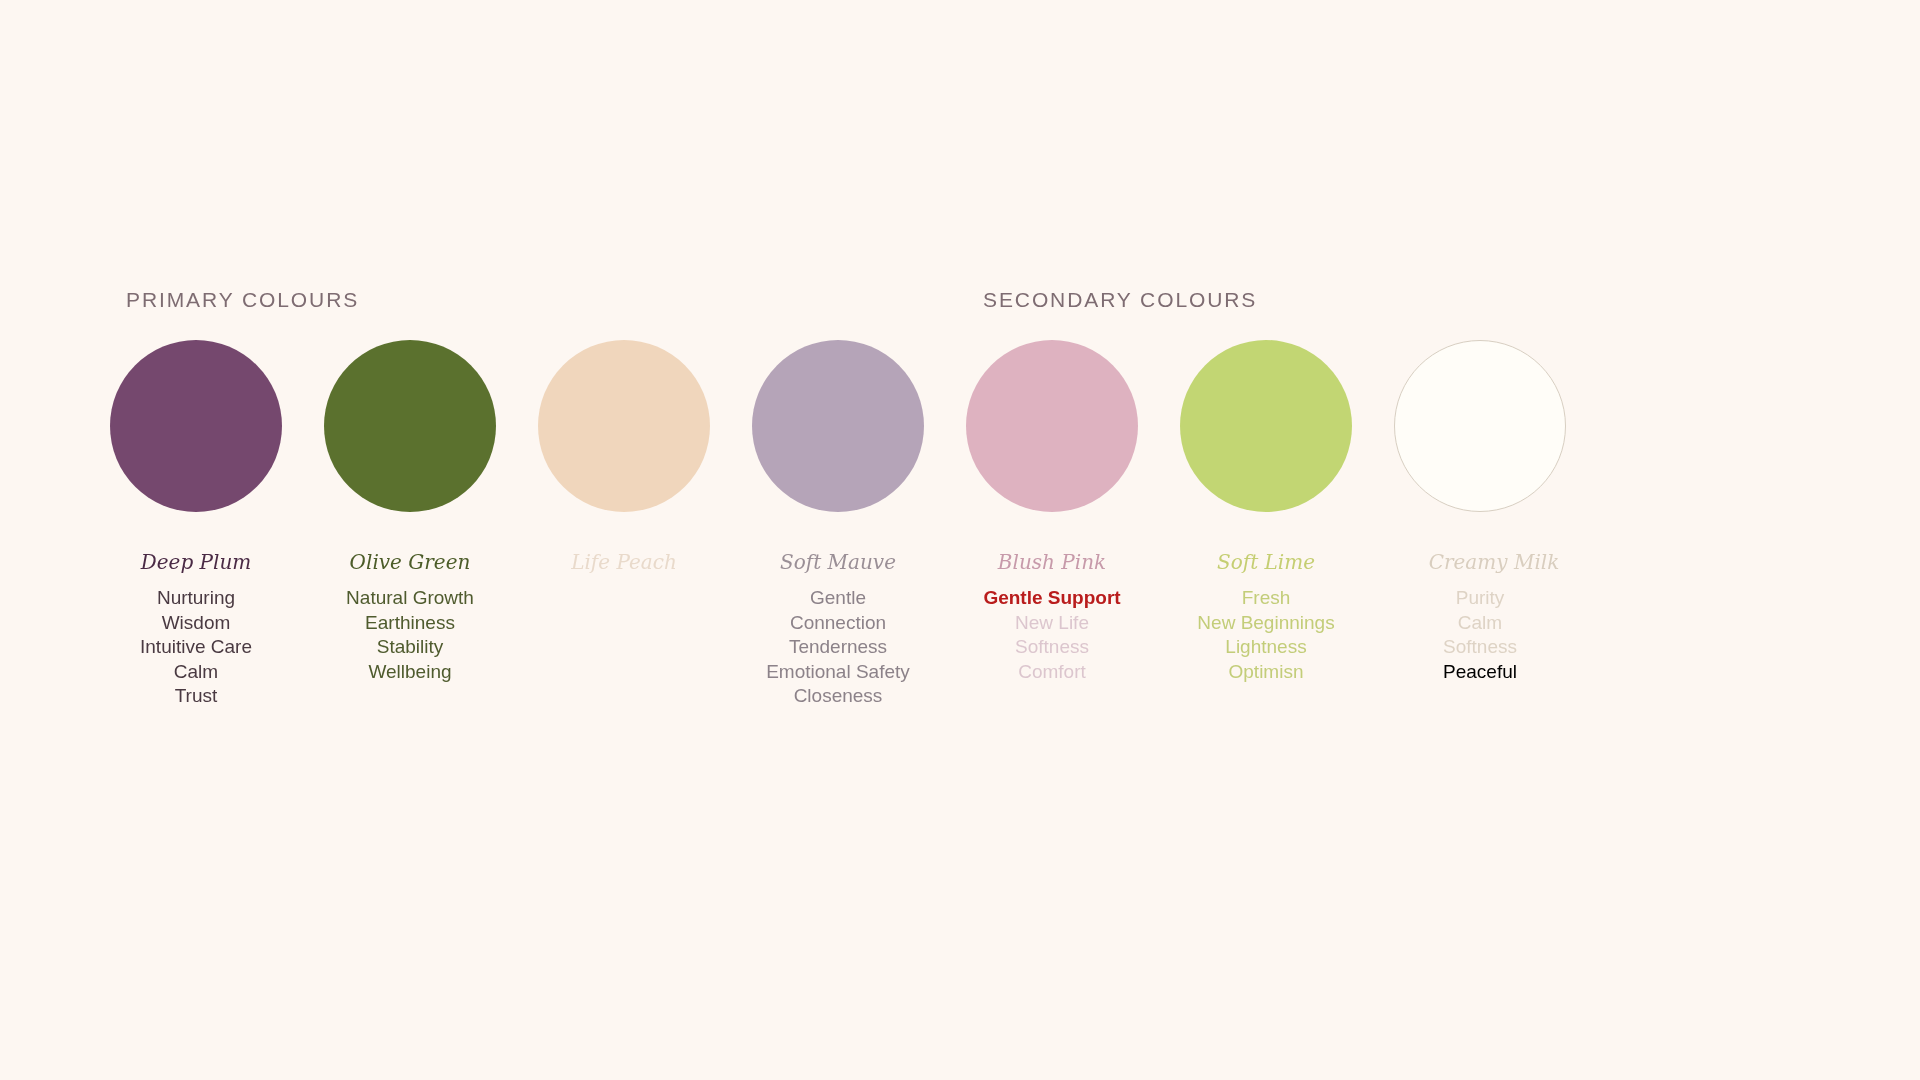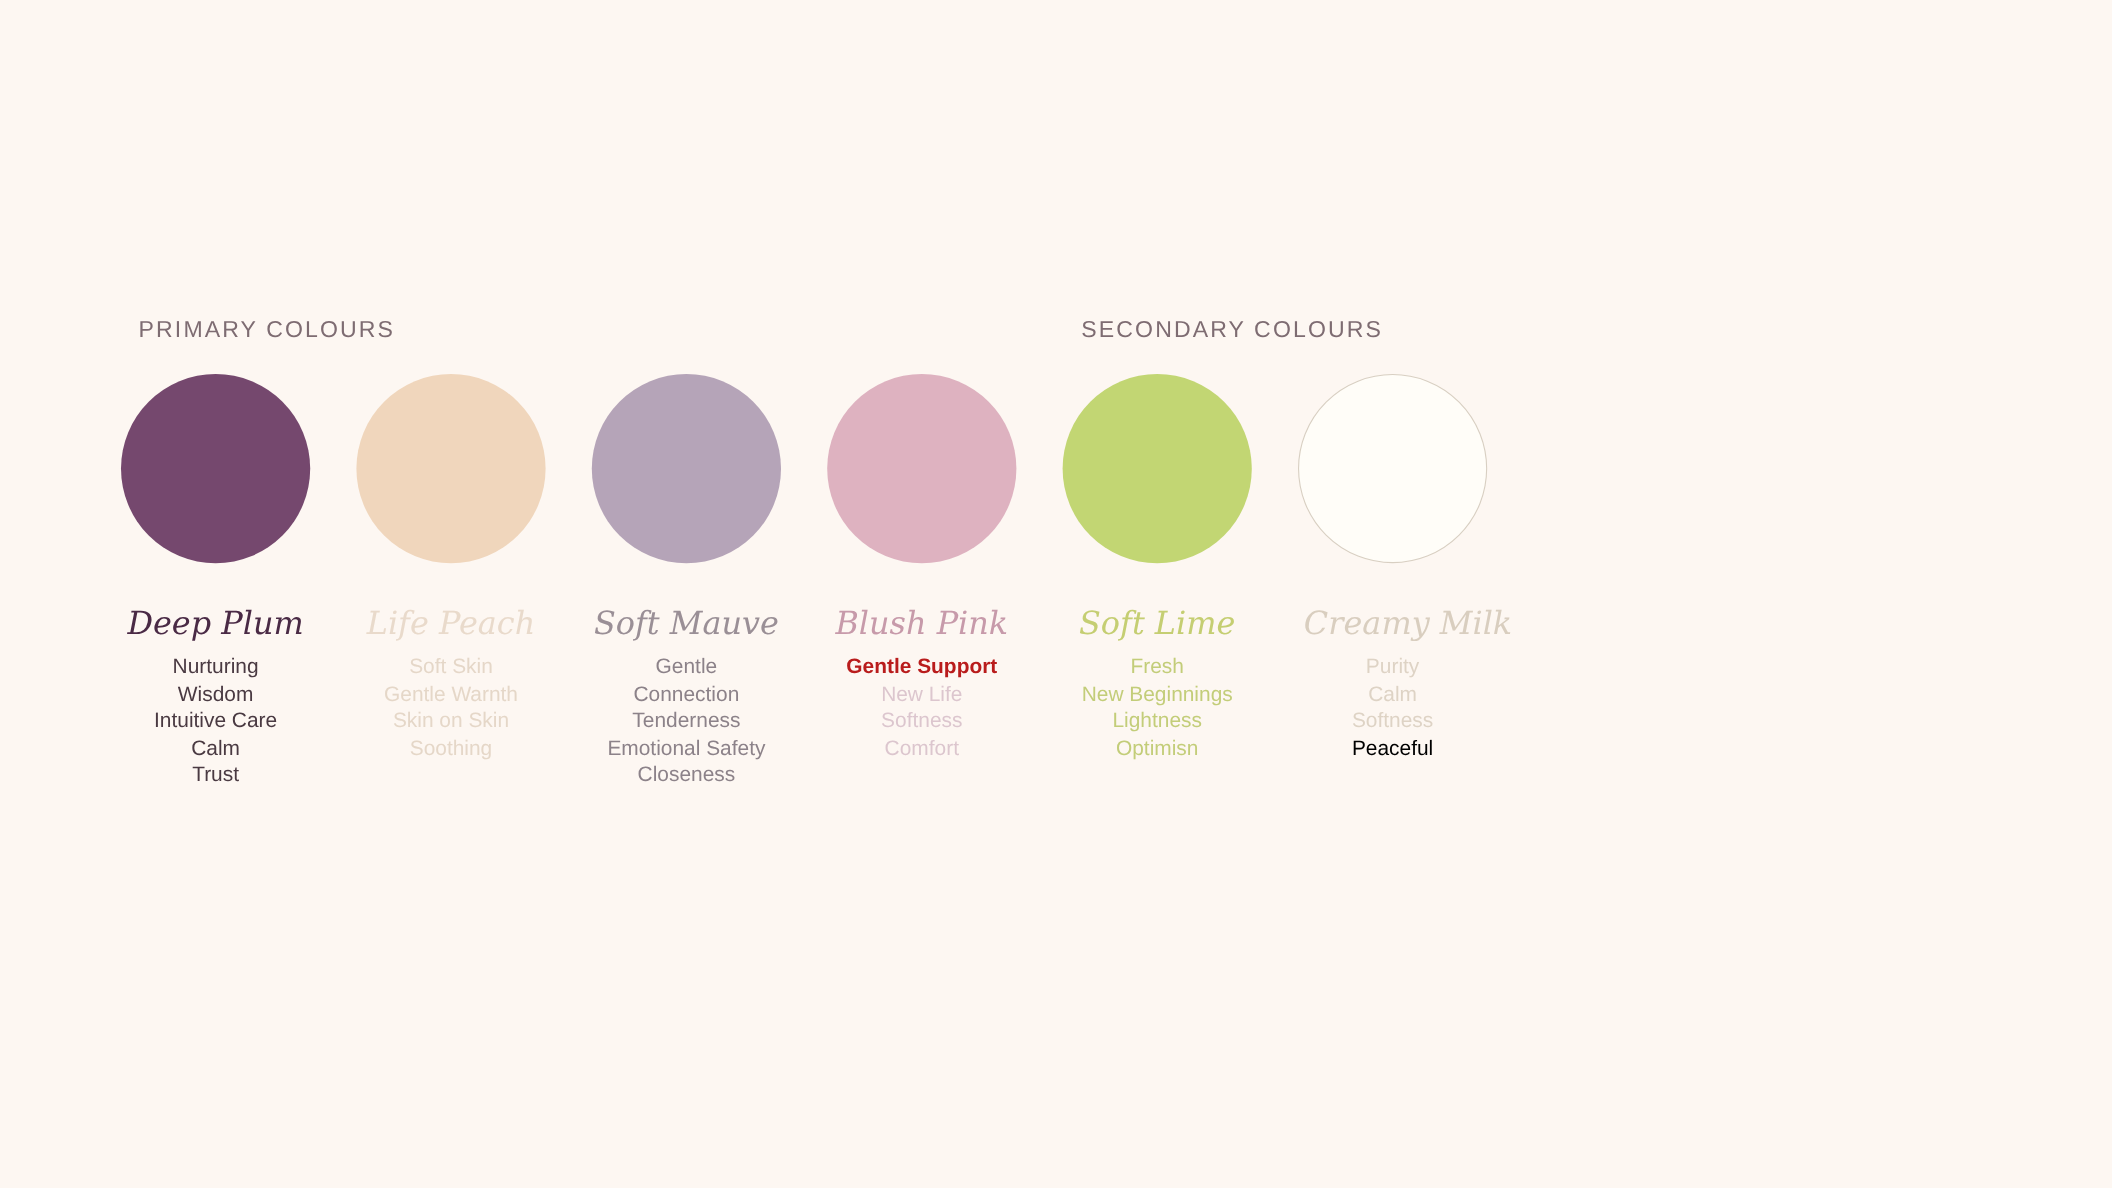--- a/index.html
+++ b/index.html
@@ -55,21 +55,21 @@
     width: 172px;
     height: 172px;
     border-radius: 50%;
     box-sizing: border-box;
   }
 
   .swatch-name {
     font-family: "DejaVu Serif", "Liberation Serif", serif;
     font-style: italic;
     font-weight: 400;
-    font-size: 29px;
+    font-size: 20px;
     line-height: 1;
     margin-top: 40px;
     white-space: nowrap;
     text-align: center;
   }
 
   .keyword-list {
     margin-top: 14px;
     display: flex;
     flex-direction: column;
@@ -100,28 +100,32 @@
         <div class="swatch-name" style="color: rgb(74, 42, 69);">Deep Plum</div>
         <div class="keyword-list">
           <div class="keyword" style="color: rgb(74, 58, 66);">Nurturing</div>
           <div class="keyword" style="color: rgb(74, 58, 66);">Wisdom</div>
           <div class="keyword" style="color: rgb(74, 58, 66);">Intuitive Care</div>
           <div class="keyword" style="color: rgb(74, 58, 66);">Calm</div>
           <div class="keyword" style="color: rgb(74, 58, 66);">Trust</div>
         </div>
       </div>
       <div class="swatch">
+        <div class="swatch-disc" style="background: rgb(91, 113, 46);"></div>
+        <div class="swatch-name" style="color: rgb(76, 92, 41);">Olive Green</div>
+        <div class="keyword-list">
+          <div class="keyword" style="color: rgb(79, 91, 46);">Natural Growth</div>
+          <div class="keyword" style="color: rgb(79, 91, 46);">Earthiness</div>
+          <div class="keyword" style="color: rgb(79, 91, 46);">Stability</div>
+          <div class="keyword" style="color: rgb(79, 91, 46);">Wellbeing</div>
+        </div>
+      </div>
+      <div class="swatch">
         <div class="swatch-disc" style="background: rgb(240, 214, 188);"></div>
         <div class="swatch-name" style="color: rgb(233, 218, 203);">Life Peach</div>
-        <div class="keyword-list">
-          <div class="keyword" style="color: rgb(229, 215, 200);">Soft Skin</div>
-          <div class="keyword" style="color: rgb(229, 215, 200);">Gentle Warnth</div>
-          <div class="keyword" style="color: rgb(229, 215, 200);">Skin on Skin</div>
-          <div class="keyword" style="color: rgb(229, 215, 200);">Soothing</div>
-        </div>
       </div>
       <div class="swatch">
         <div class="swatch-disc" style="background: rgb(181, 164, 184);"></div>
         <div class="swatch-name" style="color: rgb(154, 143, 150);">Soft Mauve</div>
         <div class="keyword-list">
           <div class="keyword" style="color: rgb(140, 130, 137);">Gentle</div>
           <div class="keyword" style="color: rgb(140, 130, 137);">Connection</div>
           <div class="keyword" style="color: rgb(140, 130, 137);">Tenderness</div>
           <div class="keyword" style="color: rgb(140, 130, 137);">Emotional Safety</div>
           <div class="keyword" style="color: rgb(140, 130, 137);">Closeness</div>

